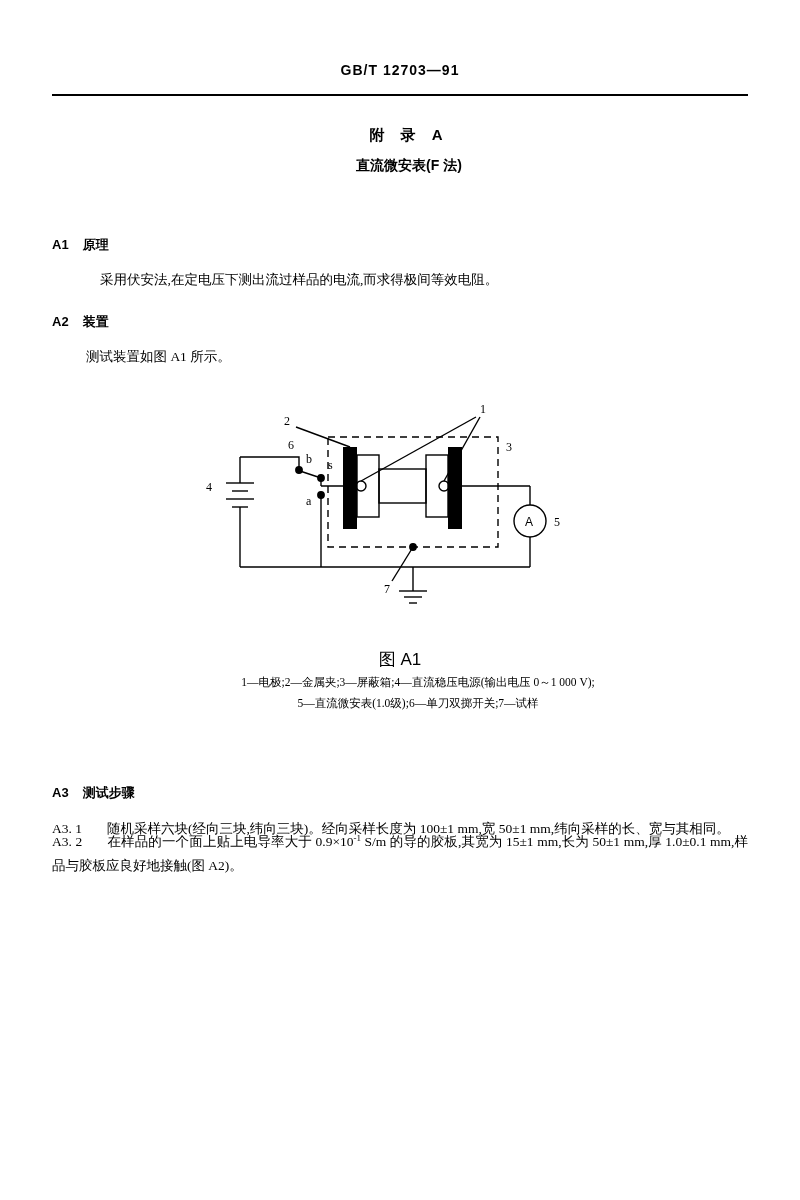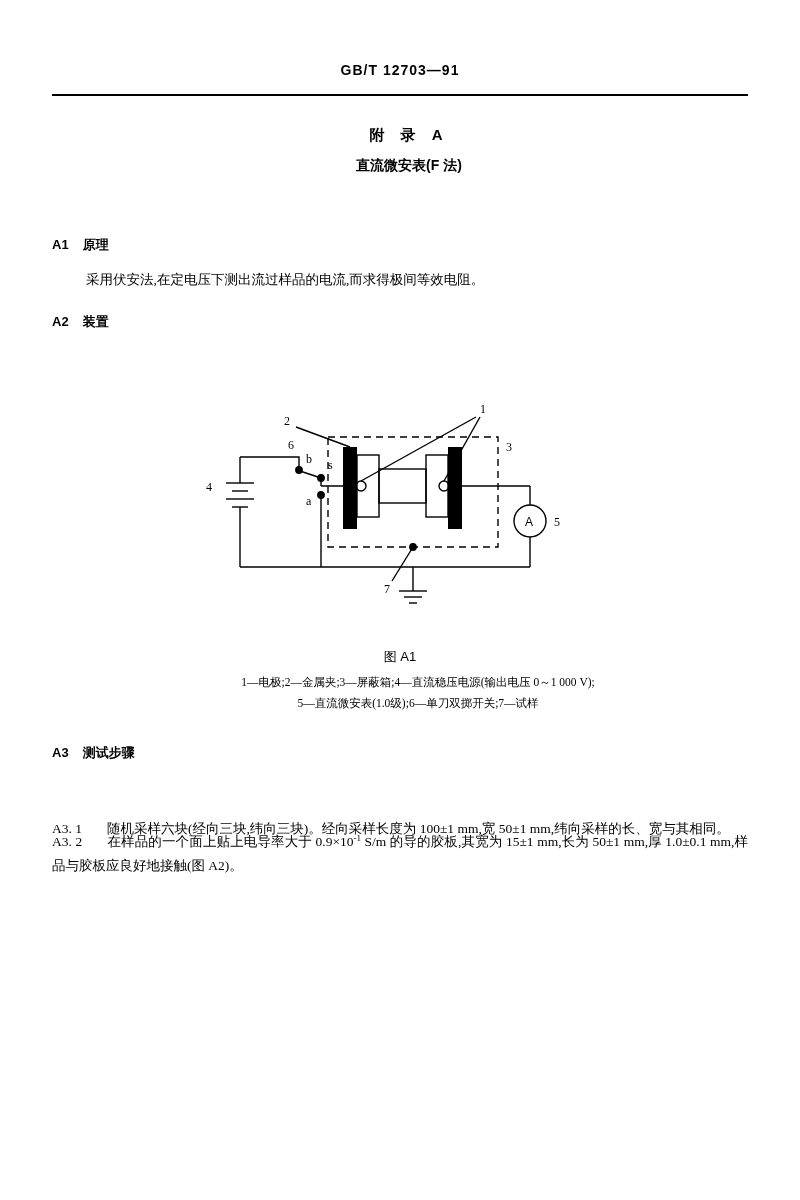--- a/index.html
+++ b/index.html
@@ -80,21 +80,21 @@
     width: 440px;
     height: 250px;
   }
   .fig svg { display: block; }
   .fig-cap {
     position: absolute;
     top: 648px;
     left: 0;
     width: 800px;
     text-align: center;
-    font-size: 13px;
+    font-size: 17px;
     font-family: "Liberation Sans", sans-serif;
   }
   .fig-legend {
     position: absolute;
     left: 0;
     width: 800px;
     text-align: center;
     font-size: 11.5px;
     line-height: 1.7;
     padding-left: 18px;
@@ -116,25 +116,26 @@
   <div class="rule"></div>
 
   <div class="title-block">
     <div class="title-1">附 录 A</div>
     <div class="title-2">直流微安表(F 法)</div>
   </div>
 
   <div class="sec-head" style="top:236px;left:52px;text-align:right;">
     <span class="num">A1</span><span>原理</span>
   </div>
-  <div class="body-text" style="top:270px;left:86px;width:640px;">采用伏安法,在定电压下测出流过样品的电流,而求得极间等效电阻。</div>
+  <div class="body-text" style="top:270px;left:100px;width:640px;">采用伏安法,在定电压下测出流过样品的电流,而求得极间等效电阻。</div>
 
   <div class="sec-head" style="top:313px;left:52px;">
     <span class="num">A2</span><span>装置</span>
   </div>
+  <div class="body-text" style="top:347px;left:86px;width:640px;">测试装置如图 A1 所示。</div>
 
   <div class="figure fig">
     <svg width="440" height="250" viewBox="0 0 440 250" xmlns="http://www.w3.org/2000/svg">
       <g fill="none" stroke="#000" stroke-width="1.4">
 
         <rect x="148" y="42" width="170" height="110" stroke-dasharray="7,5"></rect>
 
         <rect x="163" y="52" width="14" height="82" fill="#000" stroke="none"></rect>
         <rect x="177" y="60" width="22" height="62"></rect>
 
@@ -198,21 +199,21 @@
         <text x="148" y="74">s</text>
         <text x="345" y="131" font-family="Liberation Sans, sans-serif" font-size="12">A</text>
       </g>
     </svg>
   </div>
 
   <div class="fig-cap">图 A1</div>
   <div class="fig-legend" style="top:673px;">1—电极;2—金属夹;3—屏蔽箱;4—直流稳压电源(输出电压 0～1 000 V);</div>
   <div class="fig-legend" style="top:694px;">5—直流微安表(1.0级);6—单刀双掷开关;7—试样</div>
 
-  <div class="sec-head" style="top:744px;left:52px;">
+  <div class="sec-head" style="top:784px;left:52px;">
     <span class="num">A3</span><span>测试步骤</span>
   </div>
 
   <div class="para" style="top:817px;left:52px;width:696px;">
     <span>A3. 1</span>
     <span style="display:inline-block;width:1.6em;"></span><span>随机采样六块(经向三块,纬向三块)。经向采样长度为 100±1 mm,宽 50±1 mm,纬向采样的长、宽与其相同。</span>
   </div>
 
   <div class="para" style="top:830px;left:52px;width:696px;">
     <span>A3. 2</span>

